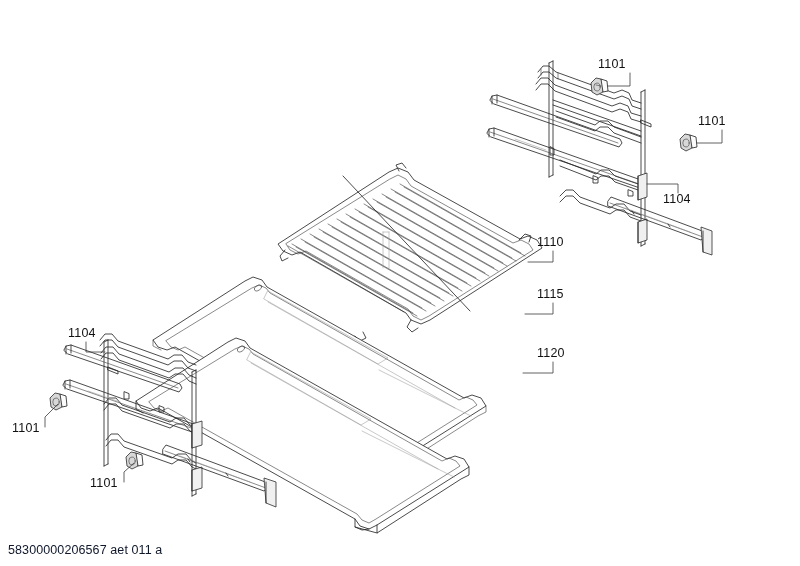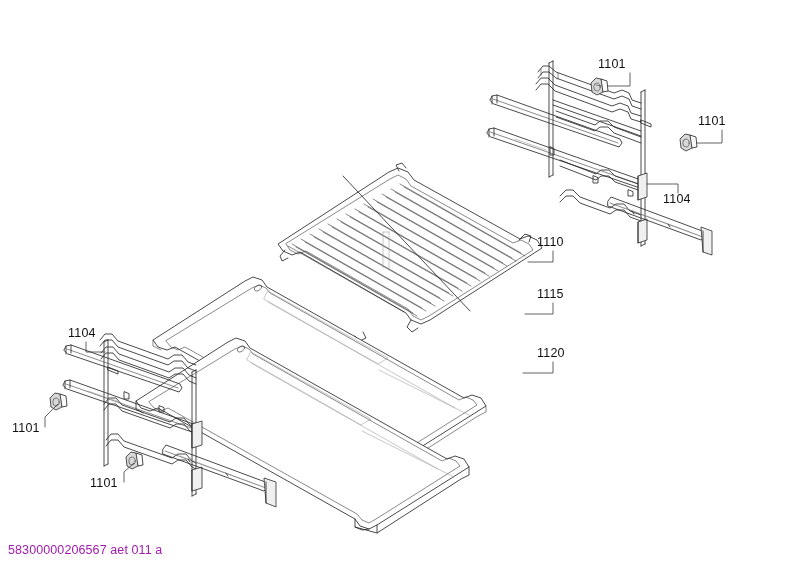--- a/index.html
+++ b/index.html
@@ -86,21 +86,21 @@
     font-size: 12.5px;
     fill: #111111;
     letter-spacing: 0.2px;
   }
   .footer-code {
     position: absolute;
     left: 8px;
     bottom: 9px;
     font-family: "Liberation Sans", sans-serif;
     font-size: 12.5px;
-    color: #a21caf;
+    color: #0f172a;
     letter-spacing: 0.1px;
     white-space: nowrap;
   }
 </style>
 </head>
 <body>
 
 <div id="diagram-root">
 
   <svg class="drawing" viewBox="0 0 800 566">

